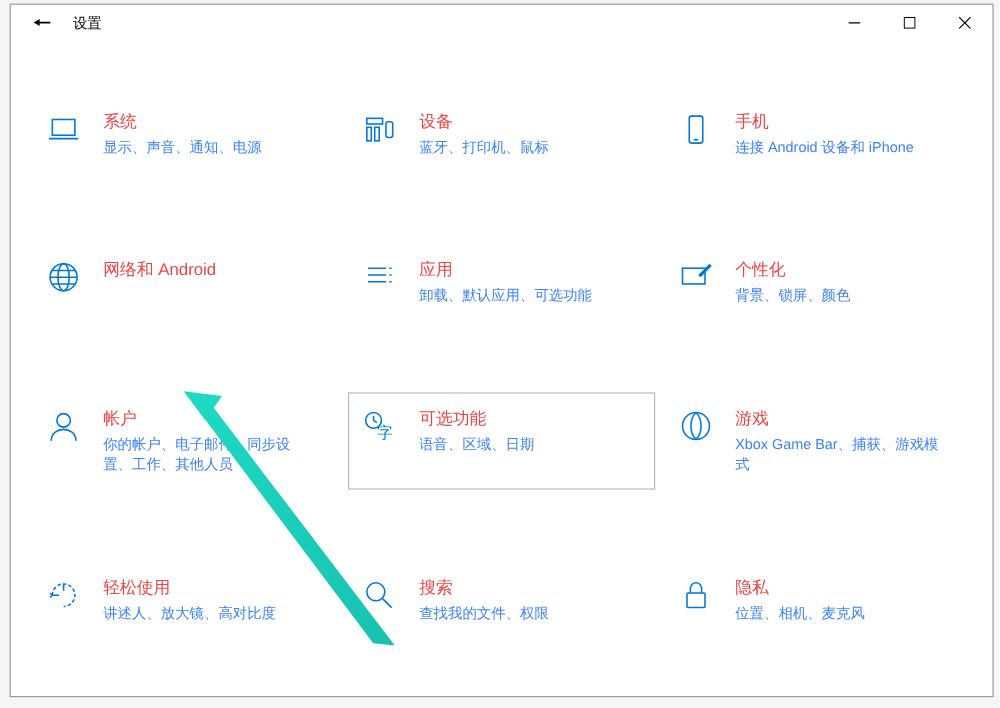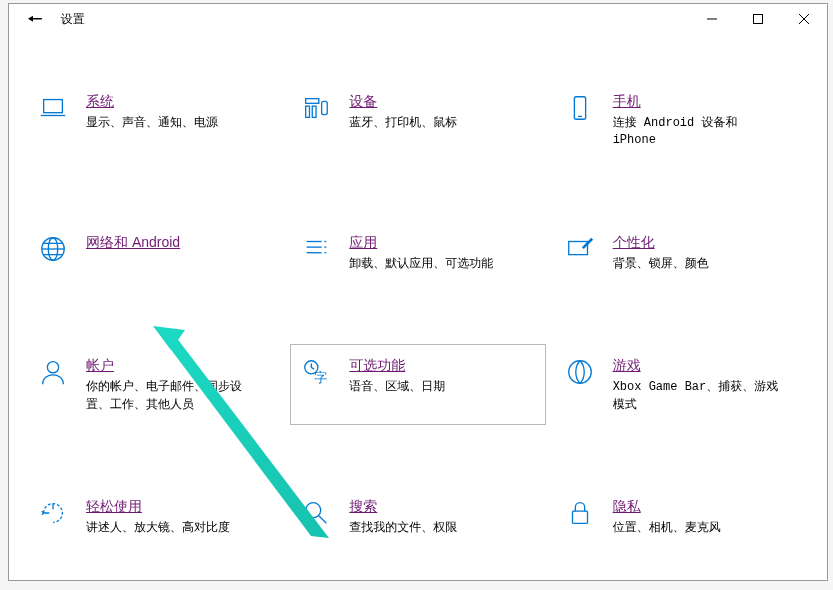--- a/index.html
+++ b/index.html
@@ -73,22 +73,22 @@
     width: 34px;
     height: 34px;
     flex: 0 0 34px;
     color: #0078d4;
     display: flex;
     align-items: center;
     justify-content: center;
   }
   .tile-icon svg { width: 30px; height: 30px; stroke: #0078d4; fill: none; stroke-width: 1.4; }
   .tile-body { padding-top: 2px; max-width: 170px; }
-  .tile-title { font-size: 14px; color: #701a75; margin-bottom: 4px; text-decoration: underline; }
-  .tile-sub { font-size: 12px; color: #000000; line-height: 1.45; font-family: Liberation Mono, monospace; }
+  .tile-title { font-size: 14px; color: #ef4444; margin-bottom: 4px; }
+  .tile-sub { font-size: 12px; color: #3b82f6; line-height: 1.45; }
 
   .arrow-overlay {
     position: absolute;
     pointer-events: none;
     left: 0; top: 0; width: 100%; height: 100%;
   }
 </style>
 </head>
 <body>
 

